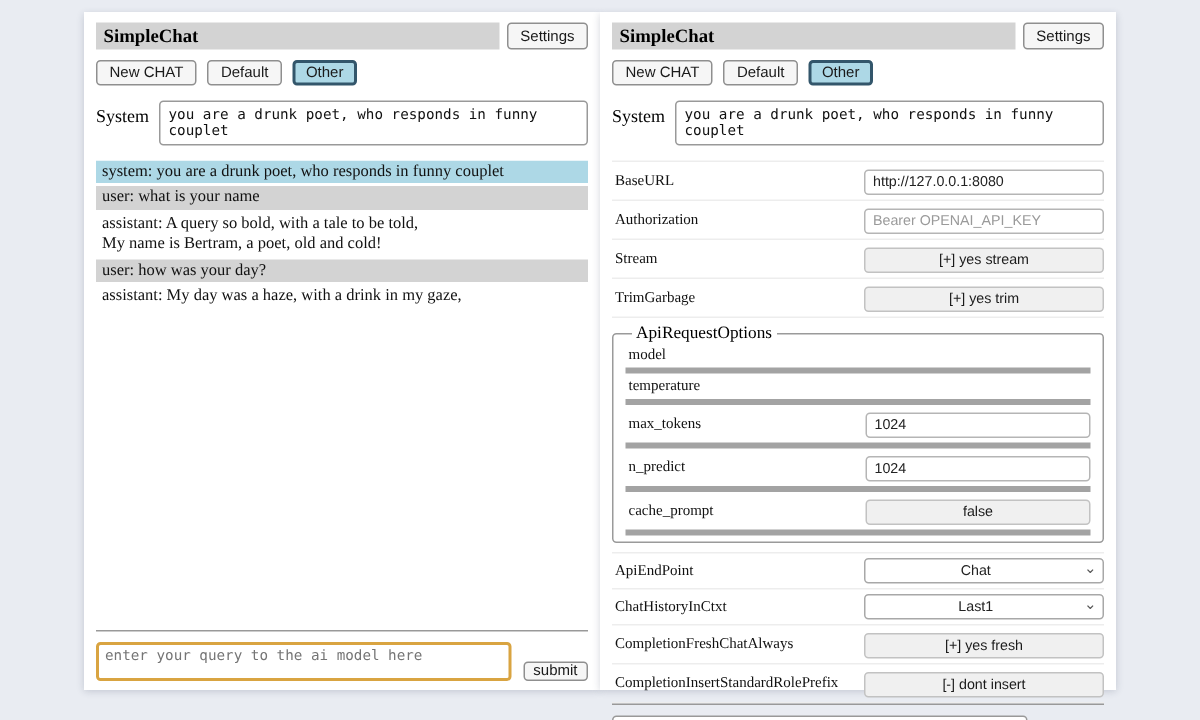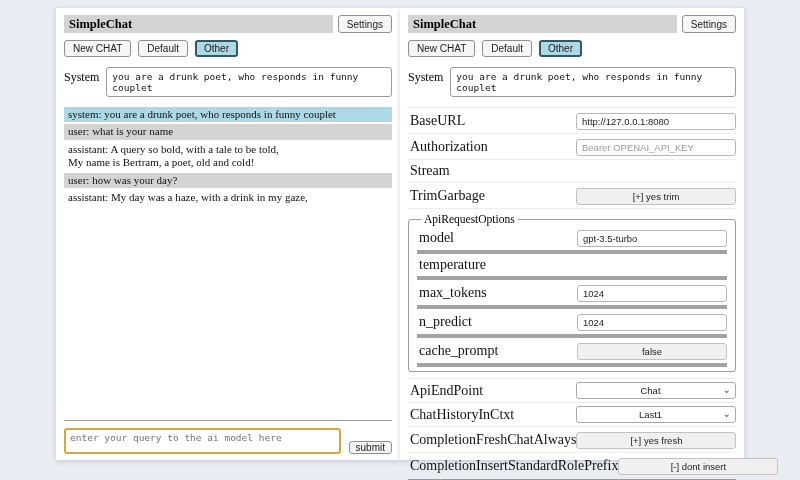--- a/index.html
+++ b/index.html
@@ -49,21 +49,21 @@
   .messages{flex:1;overflow:hidden;margin-bottom:4px;}
   .msg{font-size:11px;line-height:1.22;padding:1px 4px;margin-bottom:2px;color:#111;}
   .msg.system{background:#add8e6;}
   .msg.user{background:#d3d3d3;}
   
   .settings{border-top:1px solid #ededed;}
   .srow{
     display:flex;justify-content:space-between;align-items:center;
     padding:3px 0 3px 2px;border-bottom:1px solid #ededed;
   }
-  .slabel{font-size:14px;color:#111;}
+  .slabel{font-size:10px;color:#111;}
   .sctrl{width:160px;flex:0 0 auto;}
   .sinput{
     width:100%;box-sizing:border-box;height:17px;
     font-family:"Liberation Sans", sans-serif;font-size:9.5px;
     border:1px solid #b5b5b5;border-radius:3px;padding:1px 5px;color:#222;
     outline:none;
   }
   .sinput::placeholder{color:#9a9a9a;}
   .sbtn{
     width:100%;box-sizing:border-box;font-size:9.5px;
@@ -166,33 +166,33 @@
         <div class="srow">
           <span class="slabel">BaseURL</span>
           <div class="sctrl"><input class="sinput" type="text" value="http://127.0.0.1:8080" style=""></div>
         </div>
         <div class="srow">
           <span class="slabel">Authorization</span>
           <div class="sctrl"><input class="sinput" type="text" placeholder="Bearer OPENAI_API_KEY" style=""></div>
         </div>
         <div class="srow">
           <span class="slabel">Stream</span>
+          <div class="sctrl"><button class="sbtn">[+] yes stream</button></div>
         </div>
         <div class="srow">
           <span class="slabel">TrimGarbage</span>
           <div class="sctrl"><button class="sbtn">[+] yes trim</button></div>
         </div>
       </div>
 
     <fieldset>
       <legend>ApiRequestOptions</legend>
       <div id="settings-request-options">
           <div class="srow">
             <span class="slabel">model</span>
-            <div class="sctrl"><input class="sinput" type="text" value="gpt-3.5-turbo" style=""></div>
           </div>
           <div class="srow">
             <span class="slabel">temperature</span>
           </div>
           <div class="srow">
             <span class="slabel">max_tokens</span>
             <div class="sctrl"><input class="sinput" type="text" value="1024" style=""></div>
           </div>
           <div class="srow">
             <span class="slabel">n_predict</span>

